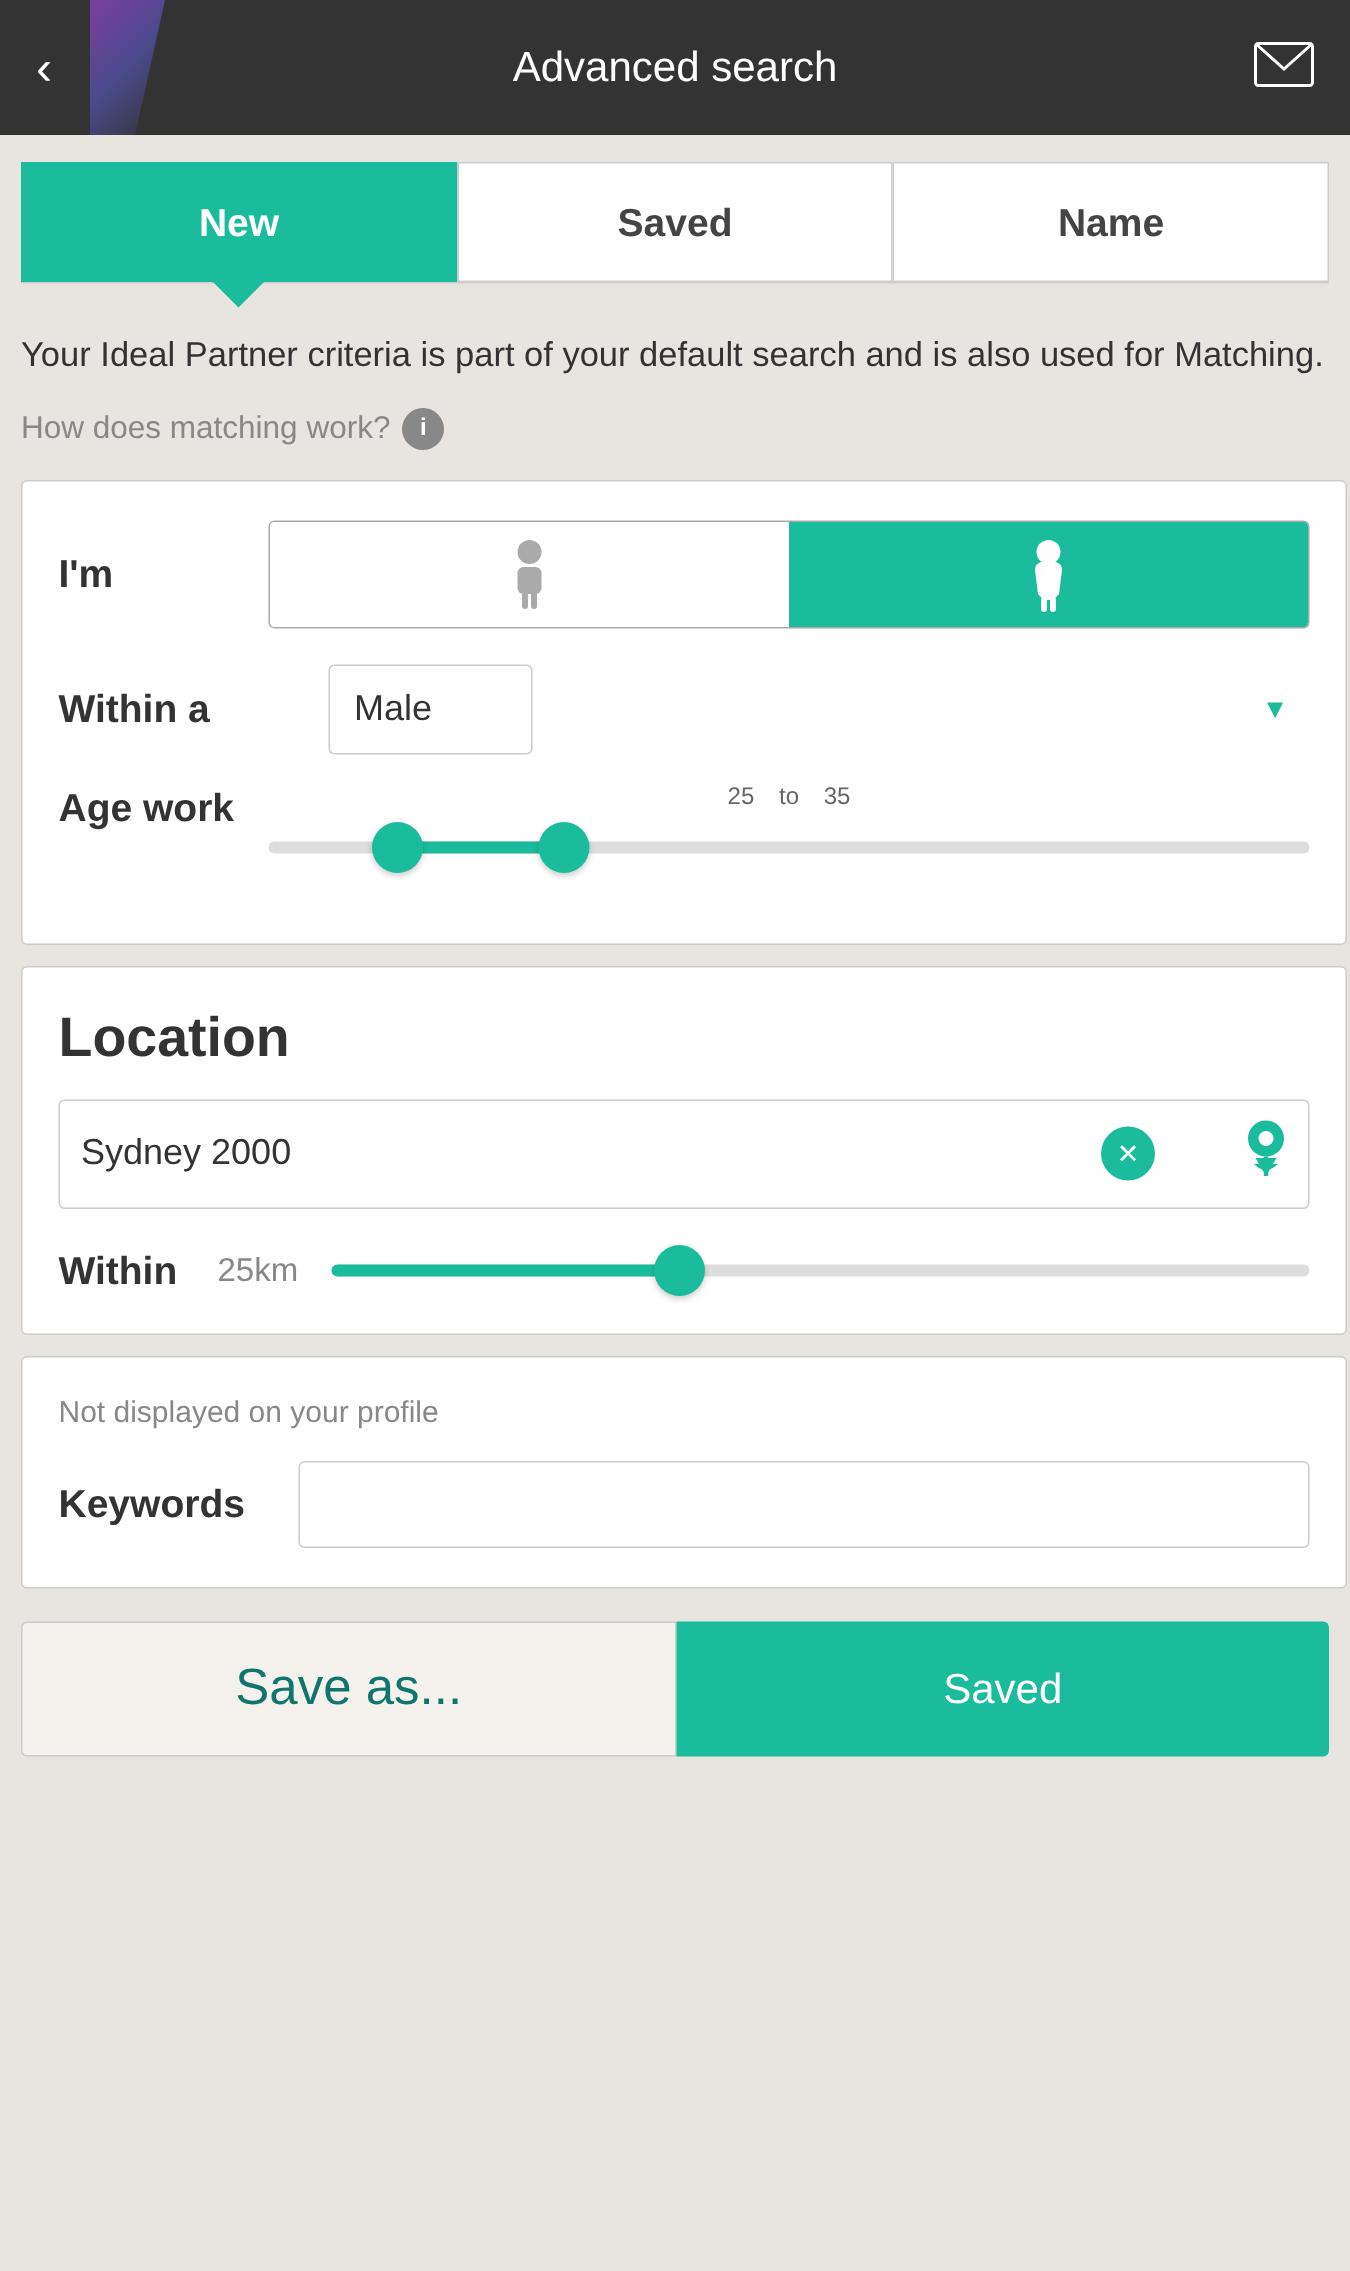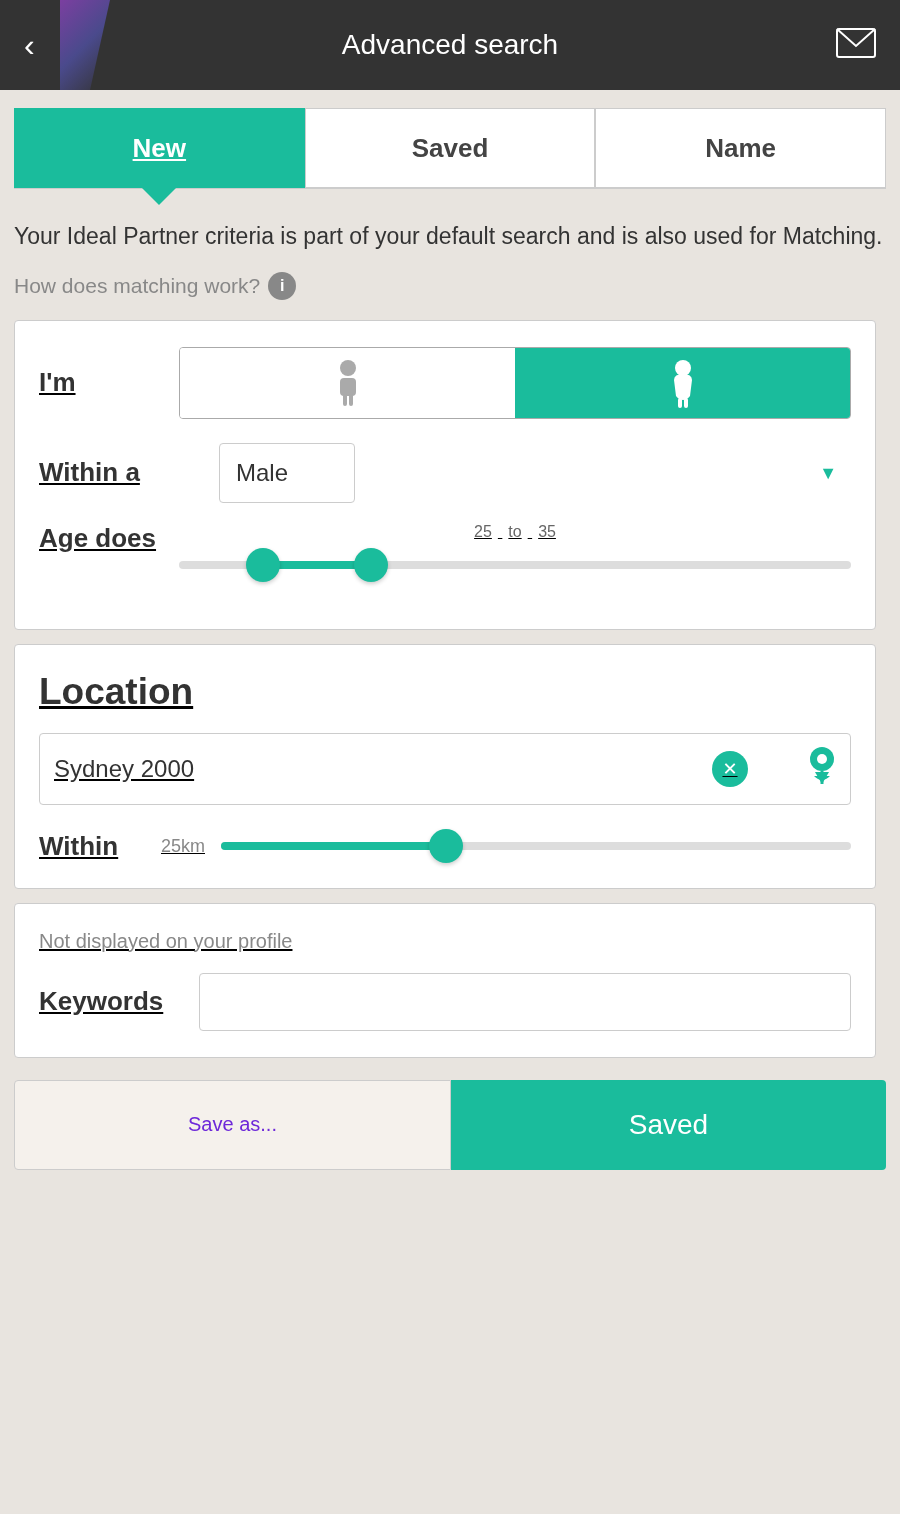--- a/index.html
+++ b/index.html
@@ -68,21 +68,20 @@
       cursor: pointer;
       border: 1px solid #ccc;
       background: white;
       color: #444;
       position: relative;
     }
     .tab.active {
       background: #1abc9c;
       color: white;
       border-color: #1abc9c;
-      text-decoration: underline;
     }
     .tab.active::after {
       content: '';
       position: absolute;
       bottom: -18px;
       left: 50%;
       transform: translateX(-50%);
       width: 0;
       height: 0;
       border-left: 18px solid transparent;
@@ -115,25 +114,24 @@
       display: flex;
       align-items: center;
       justify-content: center;
       font-size: 16px;
       font-weight: bold;
     }
 
     
     .card {
       background: white;
-      margin: 0 24px 14px 14px;
+      margin: 0 2px 14px 14px;
       border: 1px solid #ccc;
       border-radius: 4px;
       padding: 26px 24px;
-      text-decoration: underline;
     }
 
     
     .field-row {
       display: flex;
       align-items: center;
       margin-bottom: 24px;
     }
     .field-label {
       font-size: 26px;
@@ -289,24 +287,23 @@
       align-items: center;
       gap: 16px;
     }
     .within-label {
       font-size: 26px;
       font-weight: 700;
       color: #333;
       min-width: 90px;
     }
     .within-km {
-      font-size: 18px;
+      font-size: 22px;
       color: #888;
       min-width: 60px;
-      text-align: right;
     }
     .within-slider {
       flex: 1;
       position: relative;
       height: 8px;
       background: #ddd;
       border-radius: 4px;
     }
     .within-fill {
       position: absolute;
@@ -358,23 +355,23 @@
     
     .bottom-buttons {
       display: flex;
       margin: 8px 14px 0 14px;
       height: 90px;
     }
     .btn-save {
       flex: 1;
       background: #f5f1ec;
       border: 1.5px solid #ccc;
-      font-size: 20px;
+      font-size: 34px;
       font-weight: 500;
-      color: #6d28d9;
+      color: #0f766e;
       cursor: pointer;
       border-radius: 4px 0 0 4px;
     }
     .btn-search {
       flex: 1;
       background: #1abc9c;
       border: none;
       font-size: 28px;
       font-weight: 500;
       color: white;
@@ -440,21 +437,21 @@
         <option>Male</option>
         <option>Female</option>
         <option>Everyone</option>
       </select>
       <span class="select-arrow">▼</span>
     </div>
   </div>
 
   <div class="age-section">
     <div class="field-row" style="align-items: flex-start;">
-      <span class="field-label">Age does</span>
+      <span class="field-label">Age work</span>
       <div style="flex:1;">
         <div class="age-range-label">
           <span>25</span>
           <span>to</span>
           <span>35</span>
         </div>
         <div class="slider-track">
           <div class="slider-fill"></div>
           <div class="slider-thumb thumb-left"></div>
           <div class="slider-thumb thumb-right"></div>

